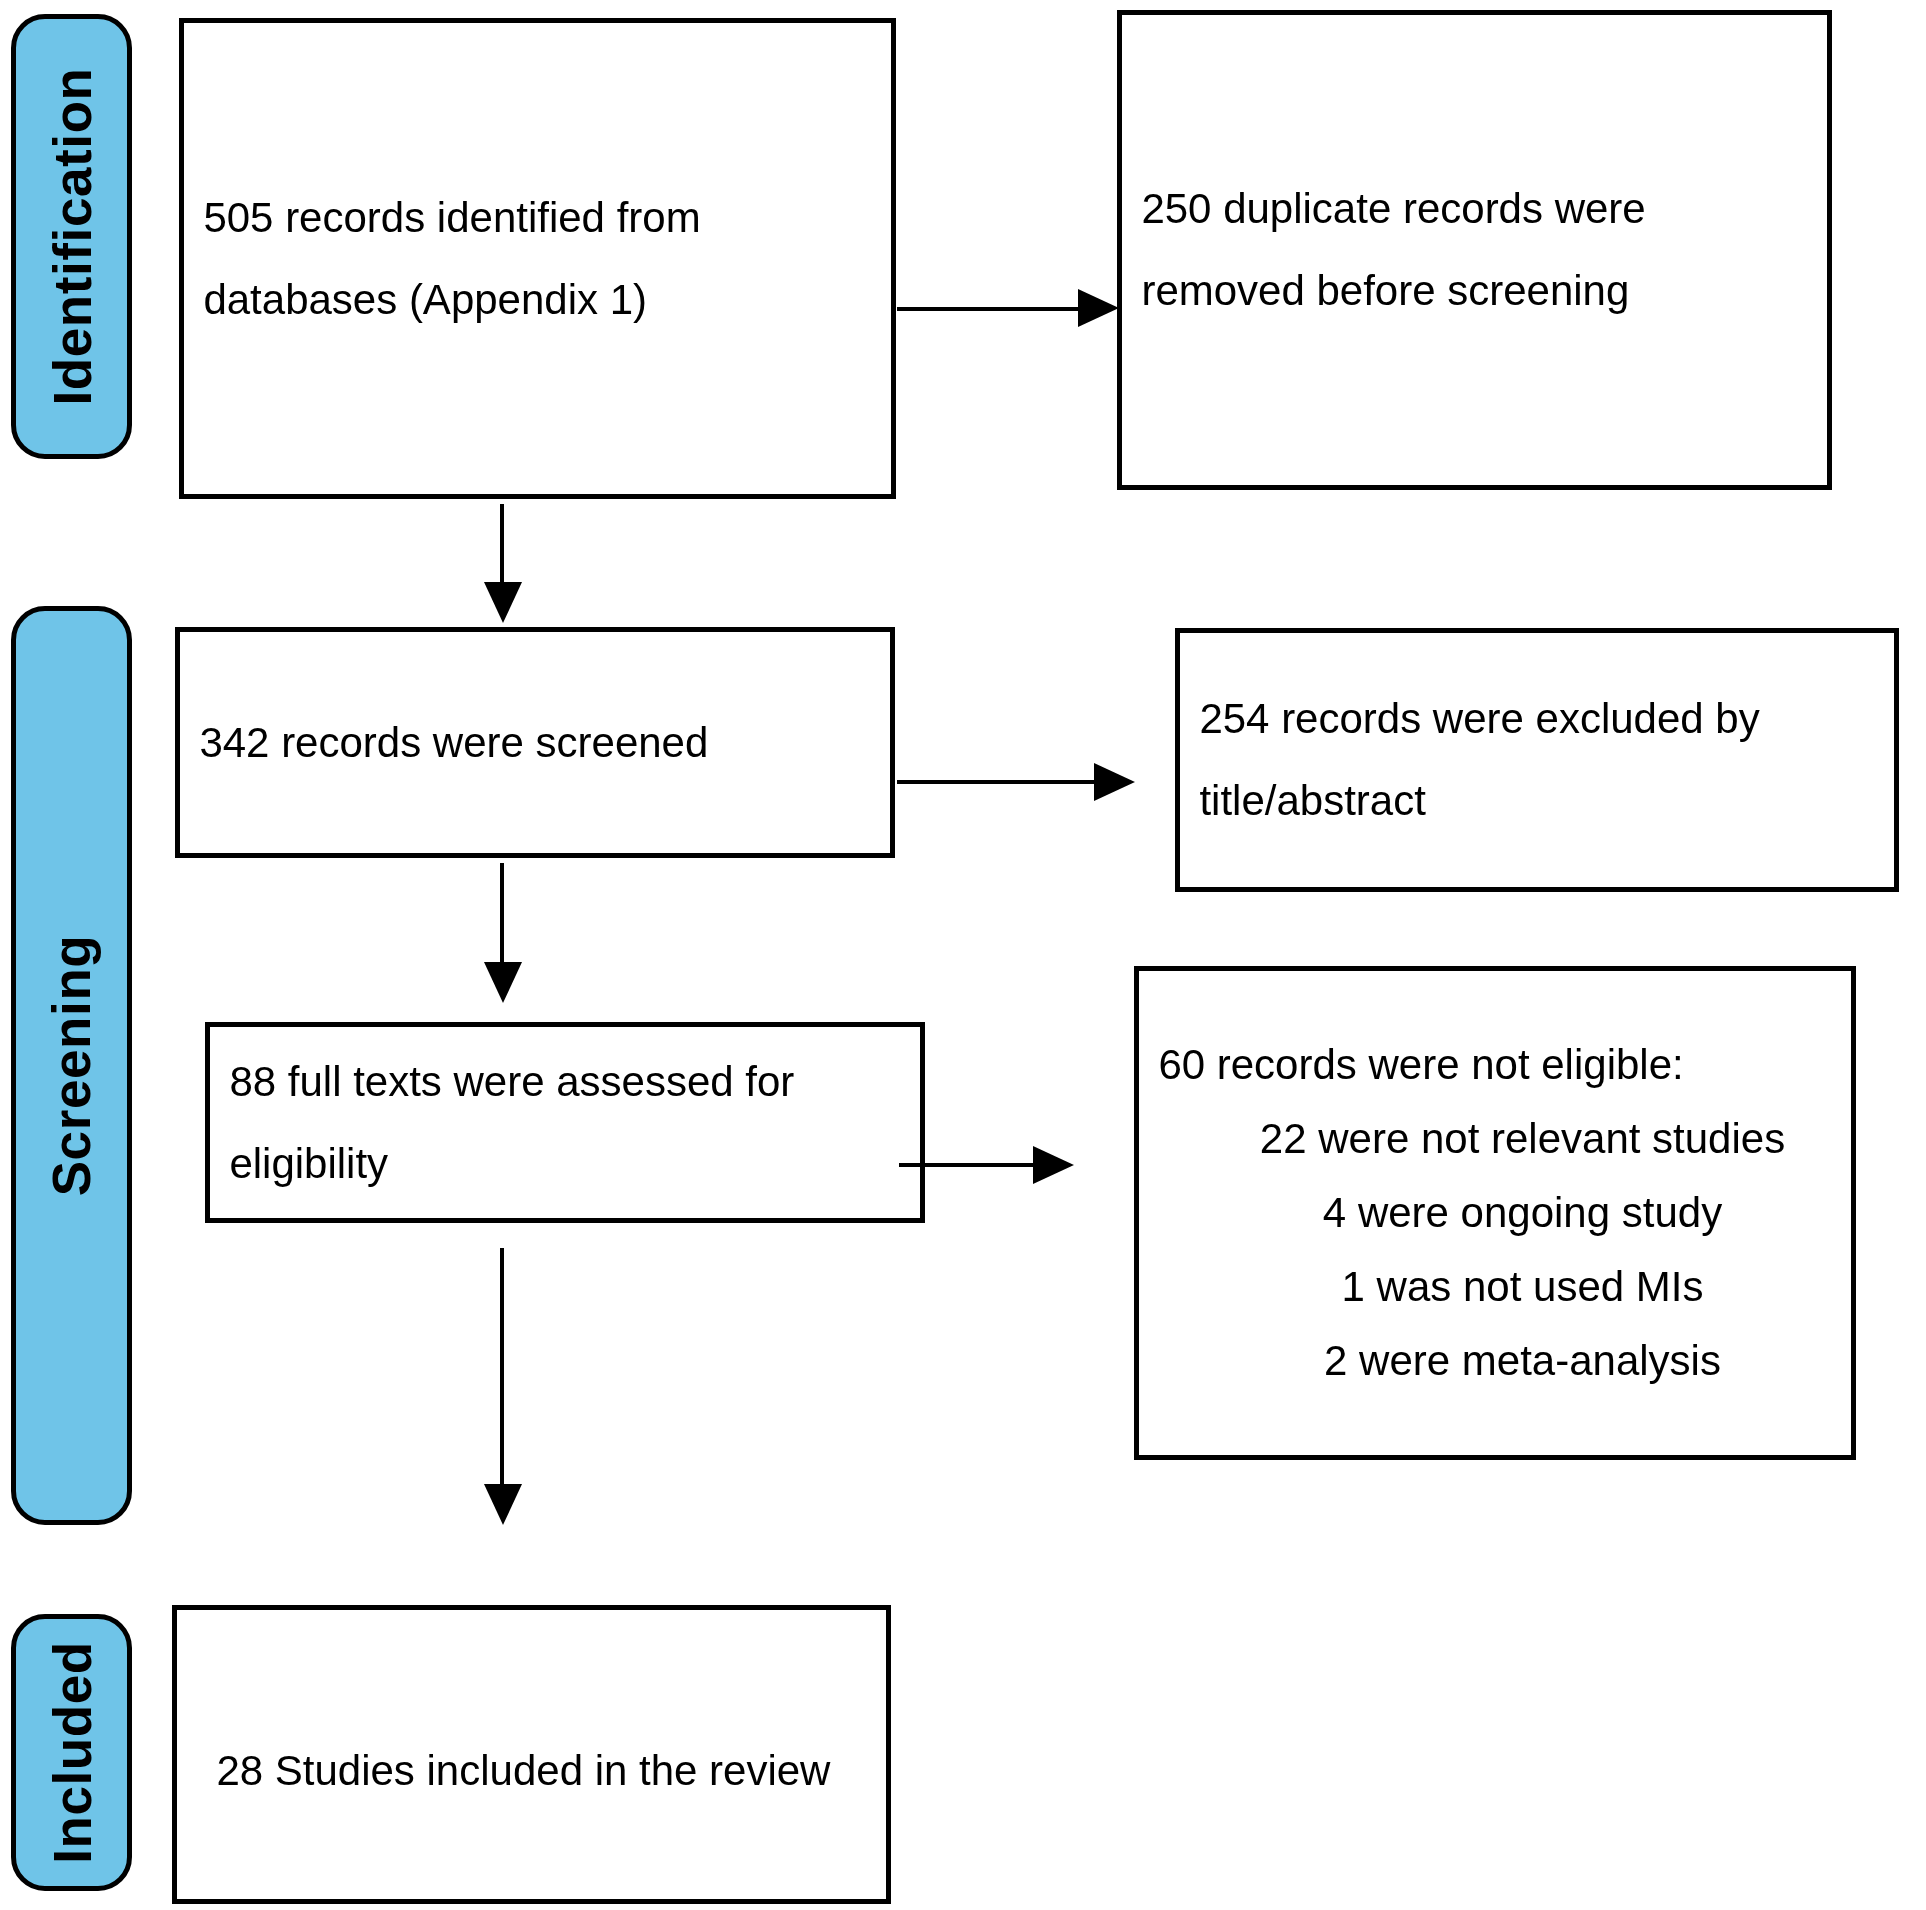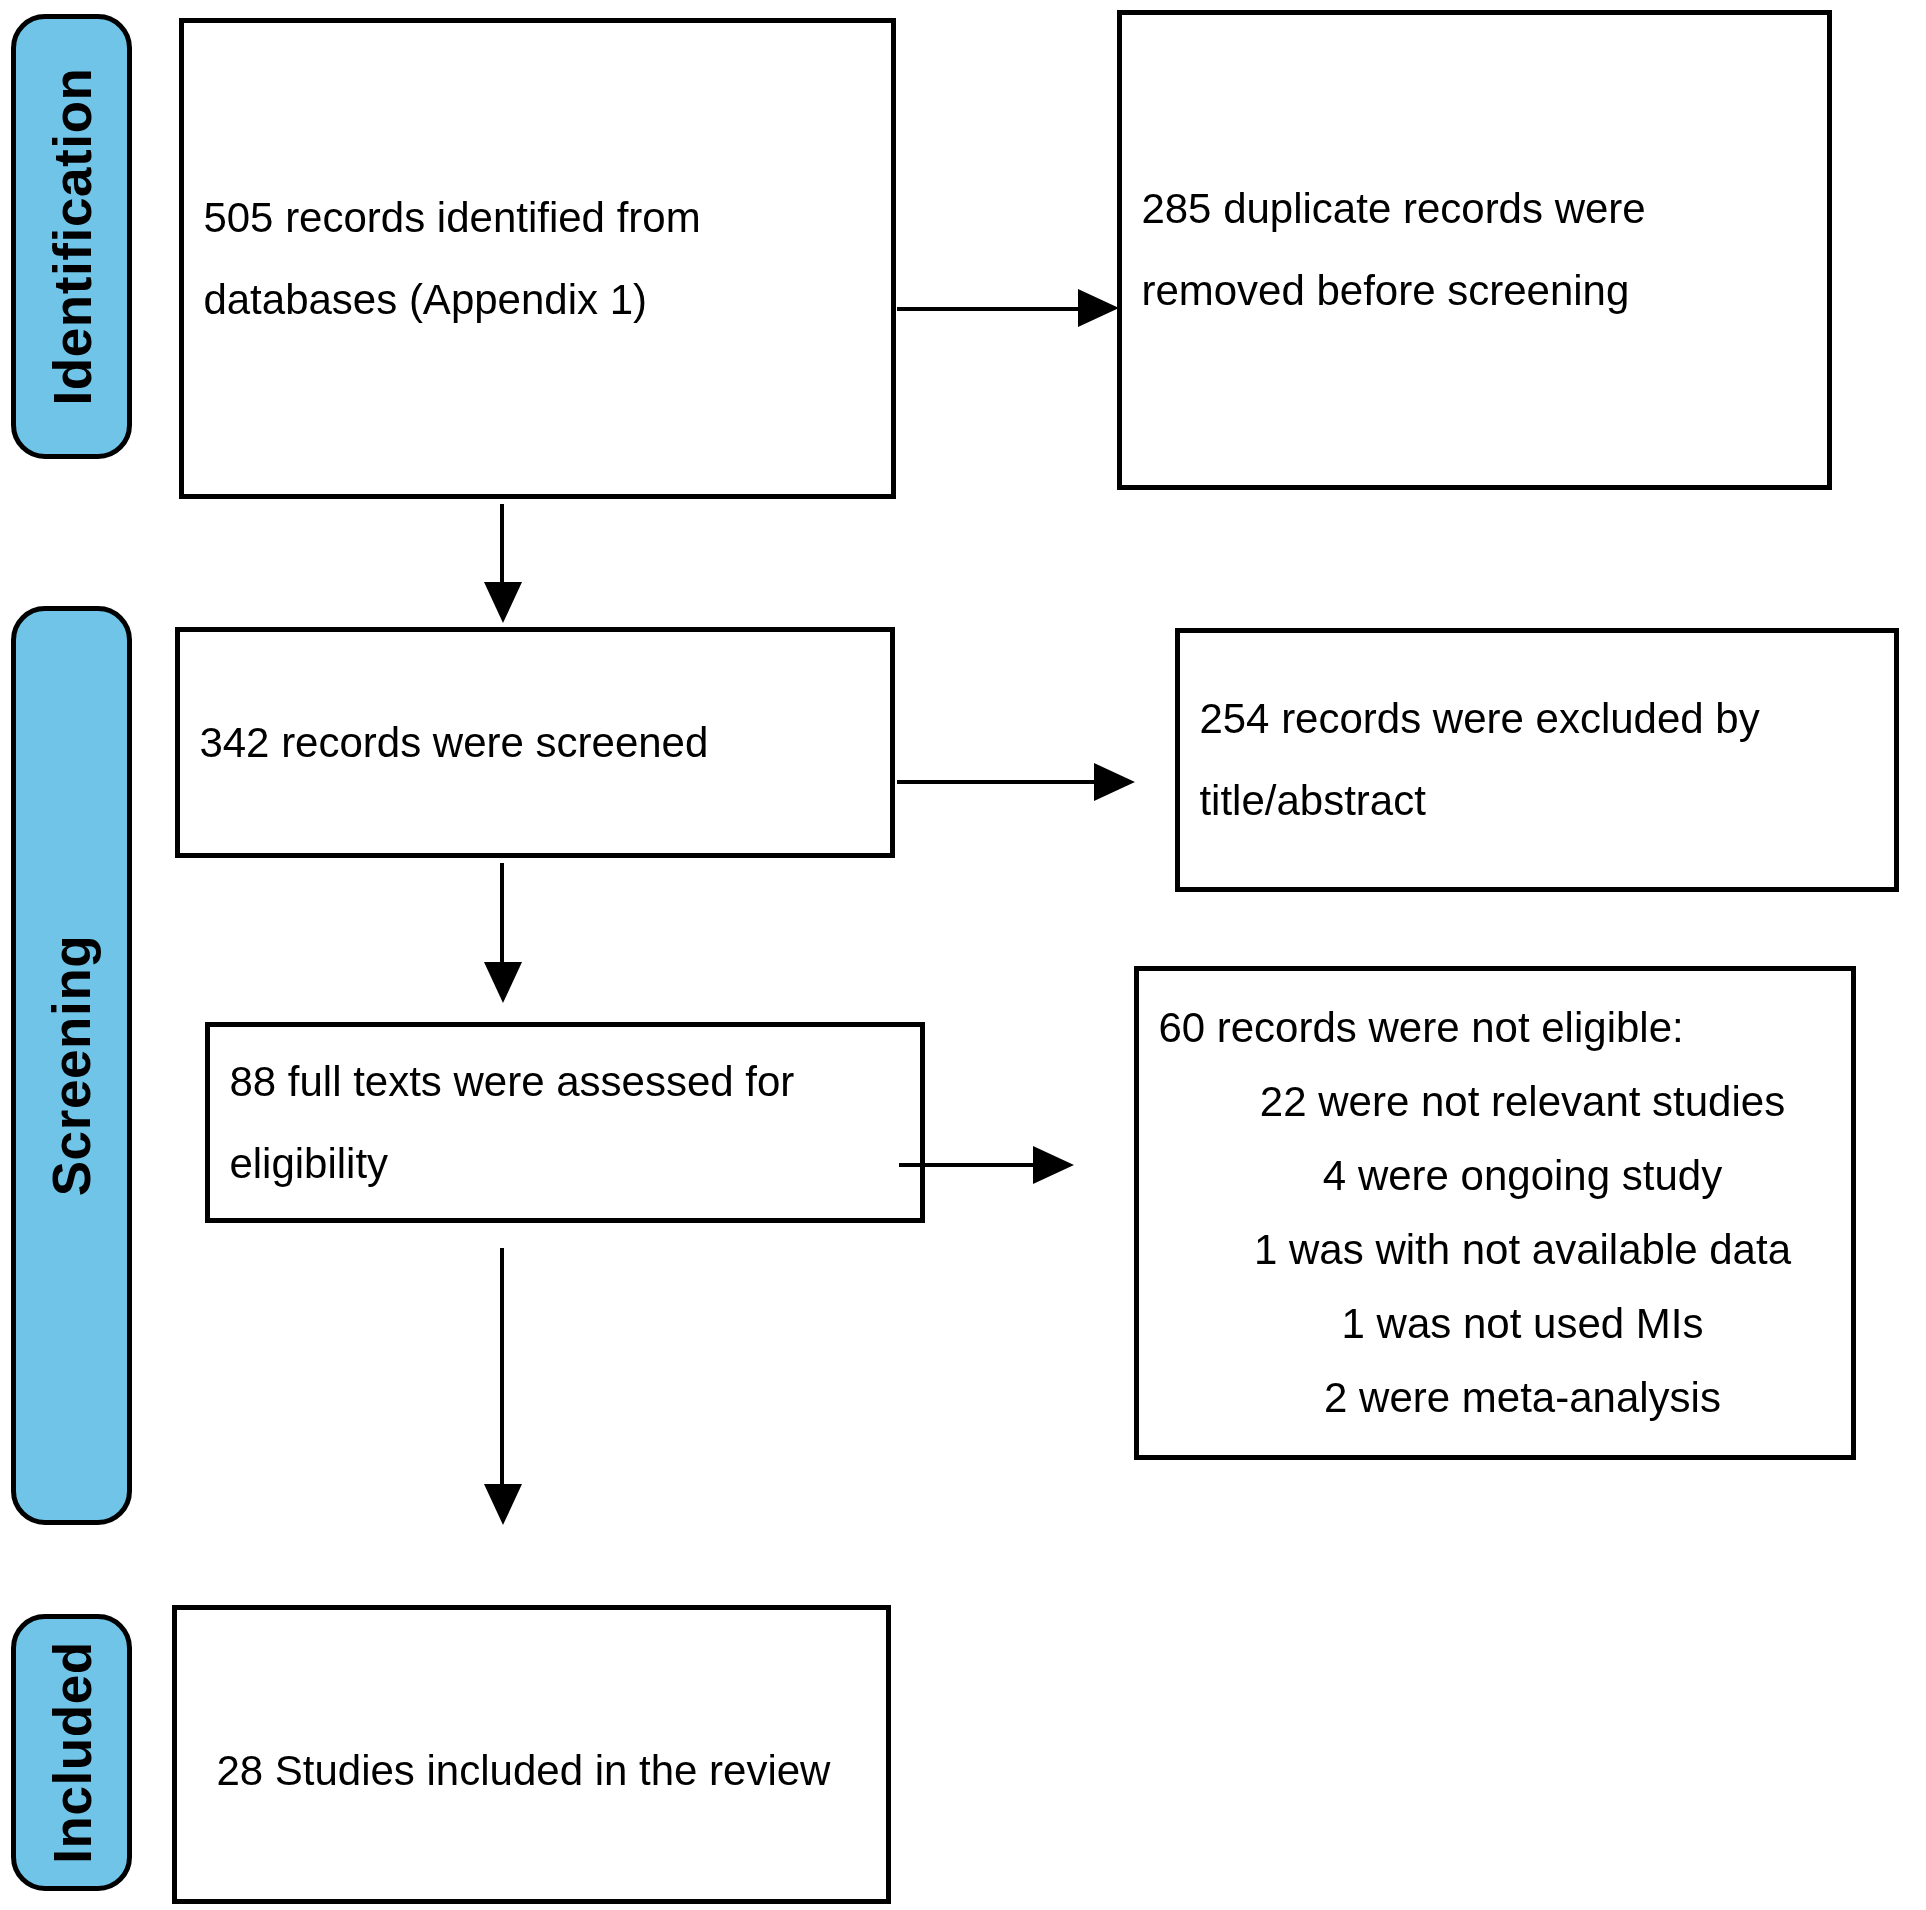--- a/index.html
+++ b/index.html
@@ -117,21 +117,21 @@
 
   <div class="flow-box" style="left:179px; top:18px; width:717px; height:481px;">
     <div class="flow-box-text">
       <span>505 records identified from</span>
       <span>databases (Appendix 1)</span>
     </div>
   </div>
 
   <div class="flow-box" style="left:1117px; top:10.3px; width:715px; height:480px;">
     <div class="flow-box-text justified">
-      <span>285 duplicate records were</span>
+      <span>250 duplicate records were</span>
       <span style="text-align:left;">removed before screening</span>
     </div>
   </div>
 
   <div class="conn-h" style="left:897px; top:307px; width:183px;"></div>
   <div class="arrow-right" style="left:1078px; top:289px;"></div>
 
   <div class="conn-v" style="left:500px; top:504px; width:4px; height:91px;"></div>
   <div class="arrow-down" style="left:484px; top:582px;"></div>
 
@@ -159,21 +159,20 @@
       <span>88 full texts were assessed for</span>
       <span style="text-align:left;">eligibility</span>
     </div>
   </div>
 
   <div class="flow-box" style="left:1134px; top:966px; width:722px; height:494px;">
     <div class="reason-list">
       <div class="reason-head">60 records were not eligible:</div>
       <div class="reason-item">22 were not relevant studies</div>
       <div class="reason-item">4 were ongoing study</div>
-      <div class="reason-item">1 was with not available data</div>
       <div class="reason-item">1 was not used MIs</div>
       <div class="reason-item">2 were meta-analysis</div>
     </div>
   </div>
 
   <div class="conn-h" style="left:899px; top:1163px; width:137px;"></div>
   <div class="arrow-right" style="left:1033px; top:1146px;"></div>
 
   <div class="conn-v" style="left:500px; top:1248px; width:4px; height:249px;"></div>
   <div class="arrow-down" style="left:484px; top:1484px;"></div>

